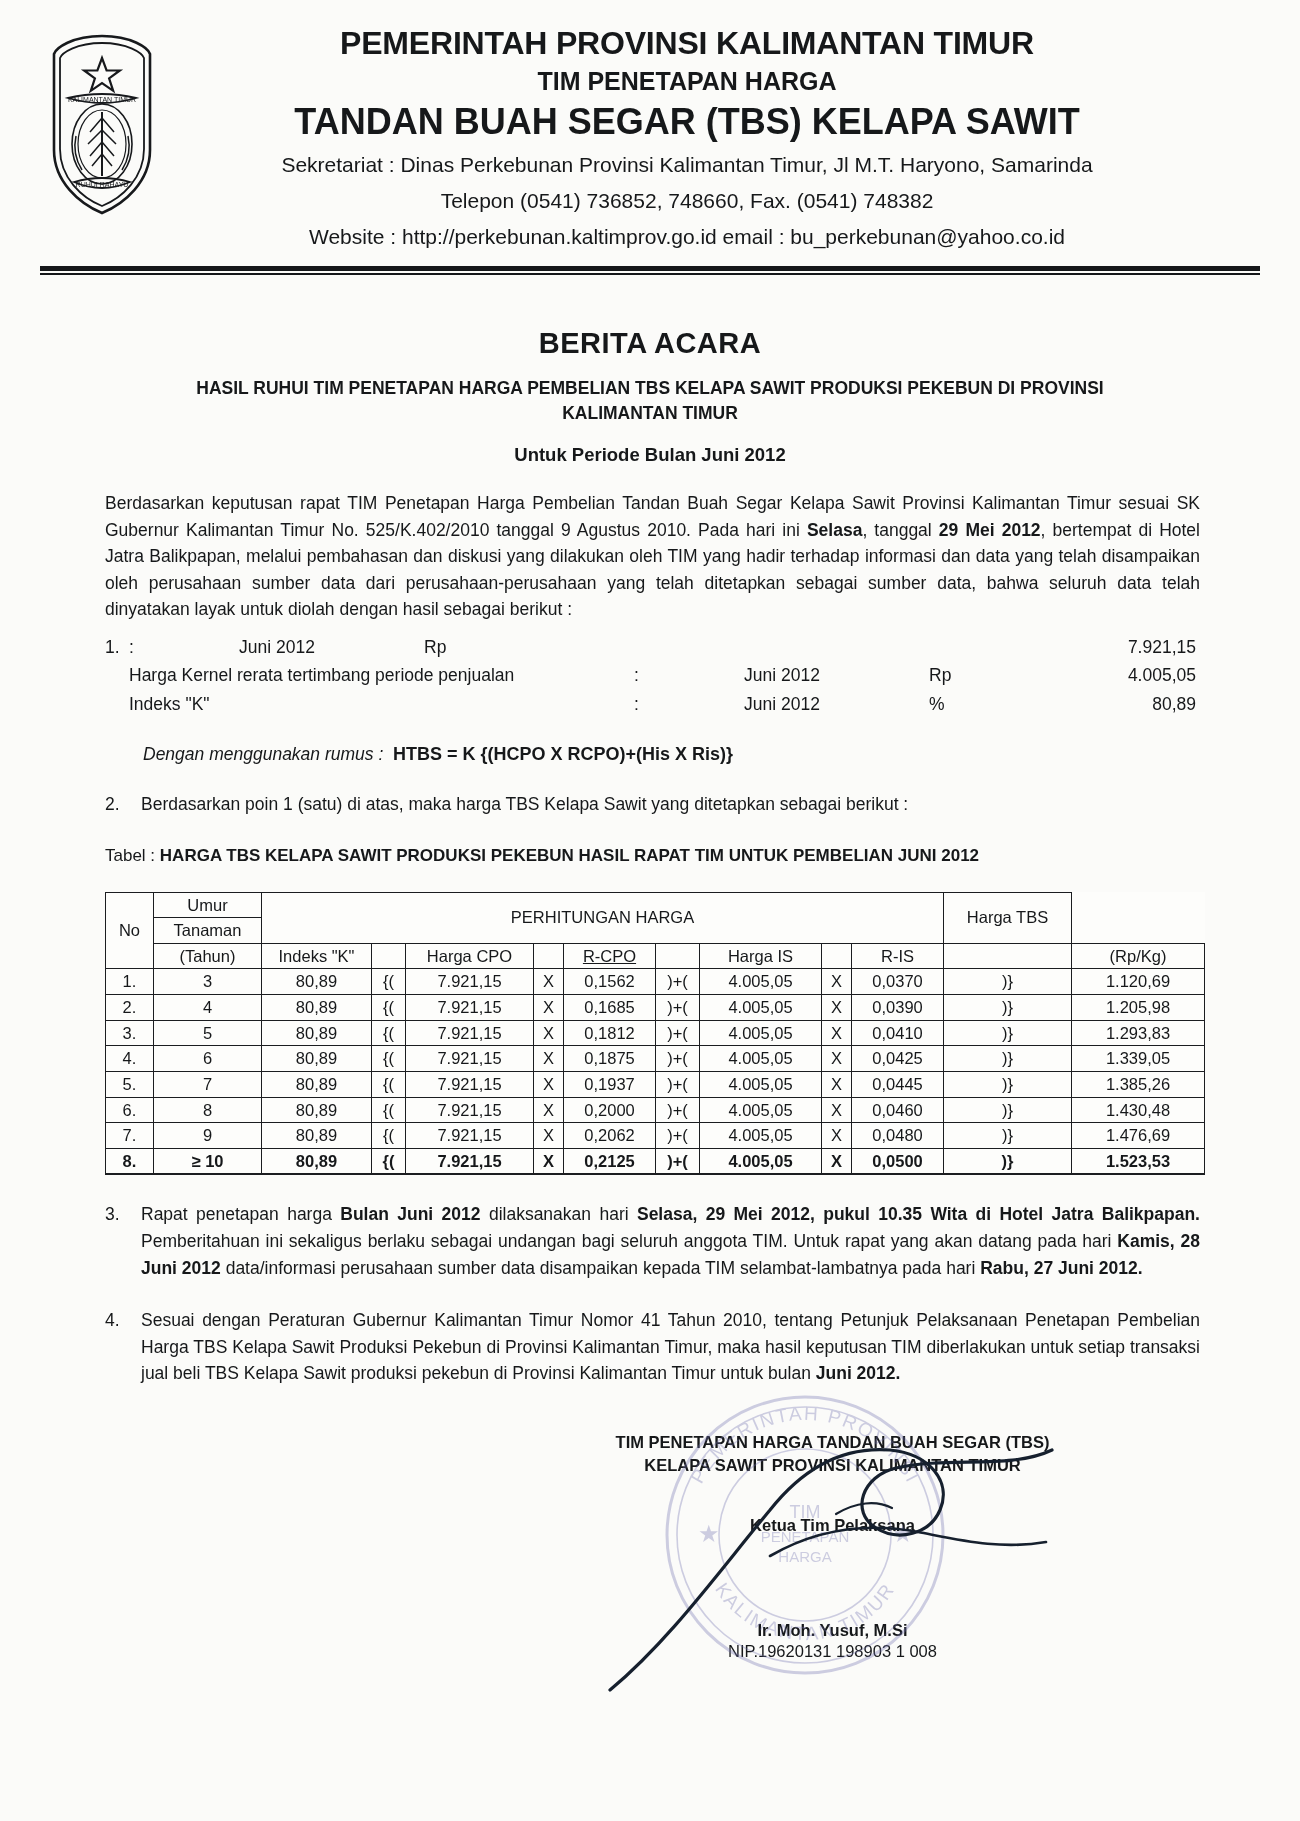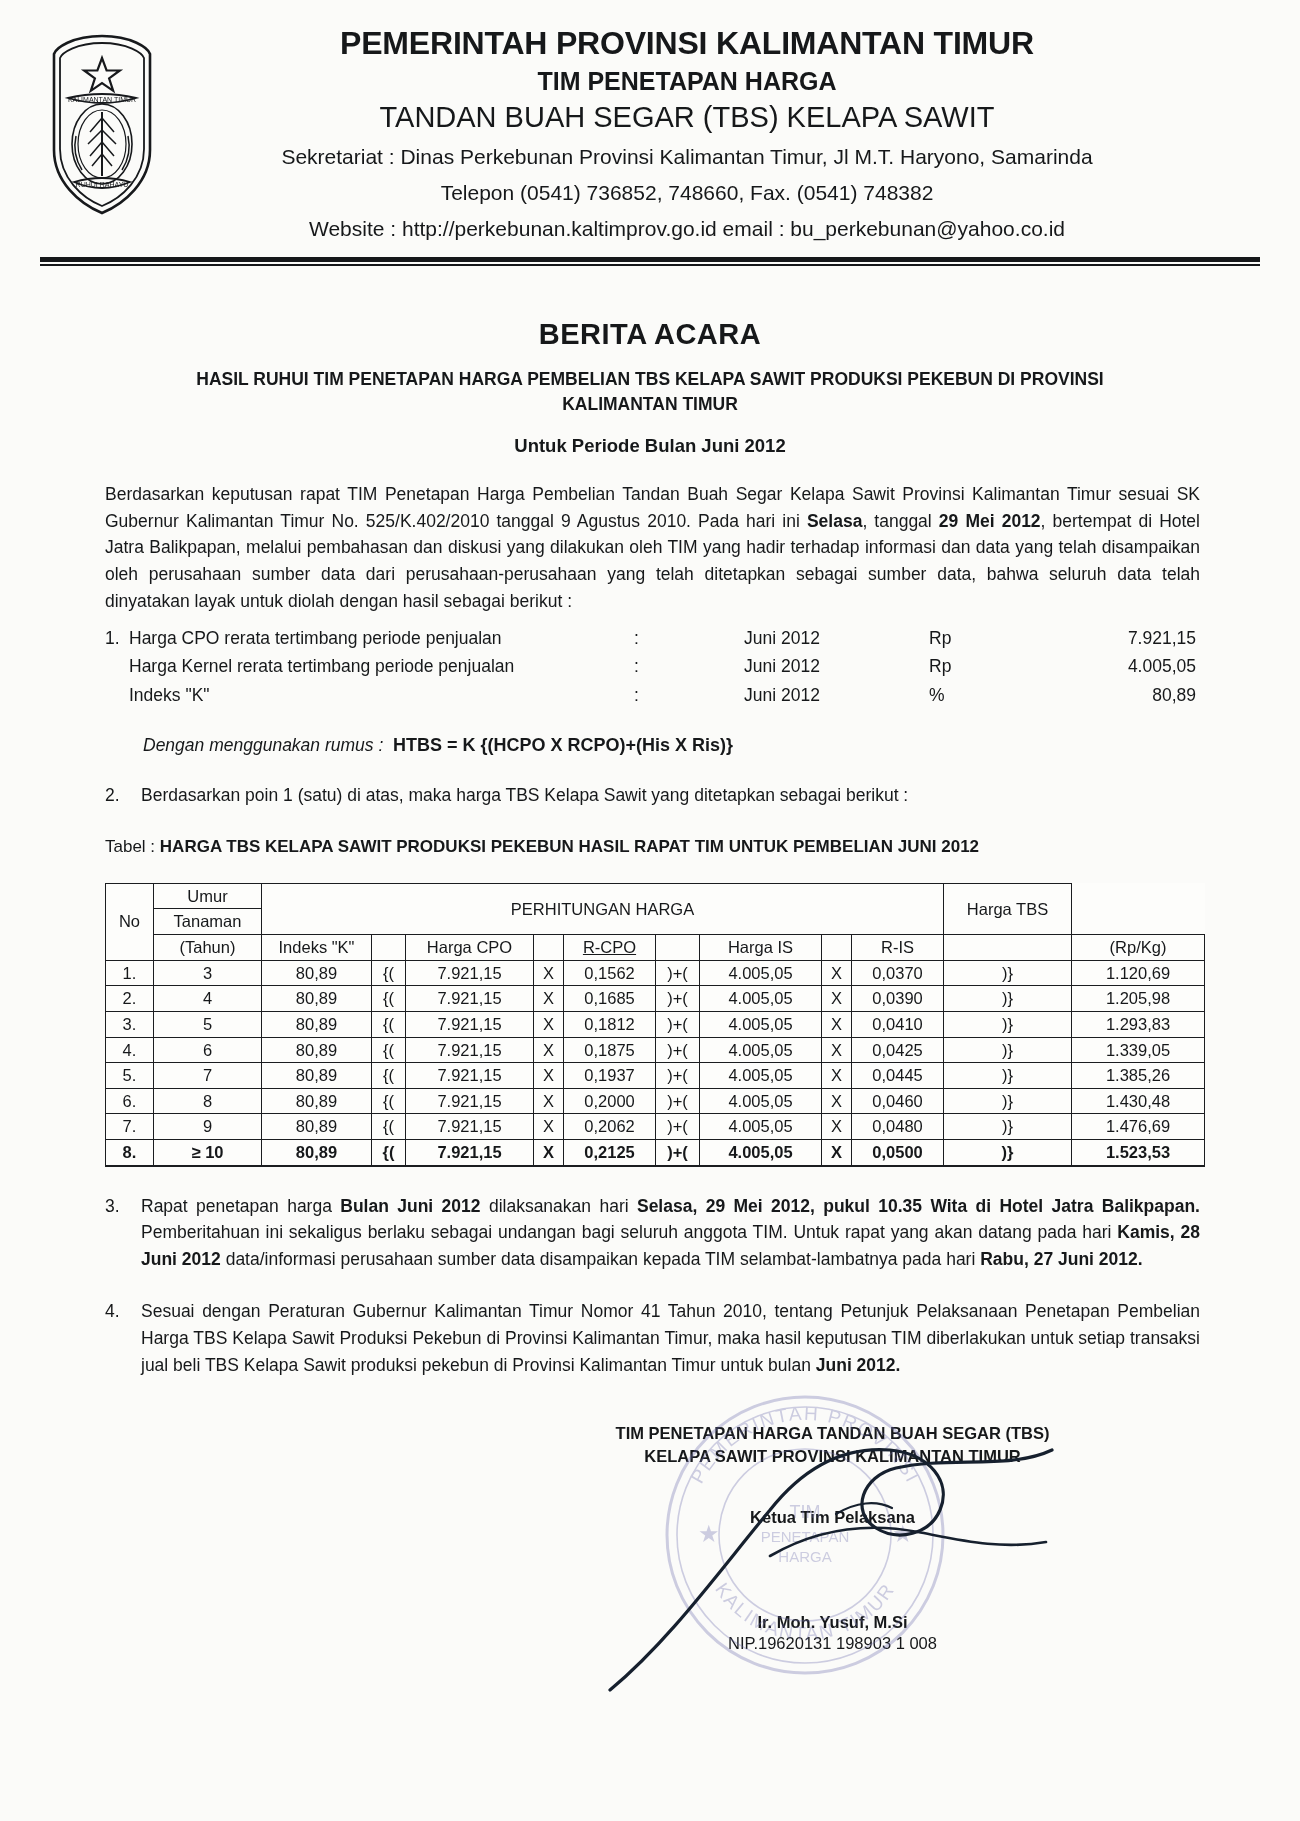--- a/index.html
+++ b/index.html
@@ -46,22 +46,22 @@
     letter-spacing: -0.2px;
     line-height: 1.12;
   }
   .kop-l2 {
     font-size: 25px;
     font-weight: 700;
     line-height: 1.3;
     margin-top: 3px;
   }
   .kop-l3 {
-    font-size: 29px;
-    font-weight: 400;
+    font-size: 36px;
+    font-weight: 700;
     line-height: 1.25;
     margin-top: 2px;
   }
   .kop-sub {
     font-size: 21px;
     font-weight: 400;
     line-height: 1.38;
     margin-top: 7px;
   }
   .rule-wrap { padding: 10px 40px 0 40px; }
@@ -271,21 +271,20 @@
 
   <div class="body-wrap">
 
     <div class="para">
       <span>Berdasarkan keputusan rapat TIM  Penetapan Harga Pembelian Tandan Buah Segar Kelapa Sawit Provinsi  Kalimantan Timur sesuai SK Gubernur Kalimantan Timur No. 525/K.402/2010 tanggal 9 Agustus 2010. Pada  hari ini </span><b>Selasa</b><span>, tanggal </span><b>29 Mei 2012</b><span>, bertempat di Hotel  Jatra Balikpapan, melalui pembahasan dan diskusi yang dilakukan oleh TIM yang hadir terhadap informasi dan data yang telah disampaikan oleh  perusahaan sumber data dari perusahaan-perusahaan yang telah ditetapkan sebagai sumber data, bahwa seluruh data telah dinyatakan layak untuk diolah dengan hasil sebagai berikut :</span>
     </div>
 
     <div class="pricelist">
       <div class="pl-row">
         <div class="pl-num">1.</div>
-        <div class="pl-label">Harga CPO rerata tertimbang periode penjualan</div>
         <div class="pl-colon">:</div>
         <div class="pl-period">Juni 2012</div>
         <div class="pl-cur">Rp</div>
         <div class="pl-val">7.921,15</div>
       </div>
       <div class="pl-row">
         <div class="pl-num"></div>
         <div class="pl-label">Harga Kernel rerata tertimbang periode penjualan</div>
         <div class="pl-colon">:</div>
         <div class="pl-period">Juni 2012</div>

